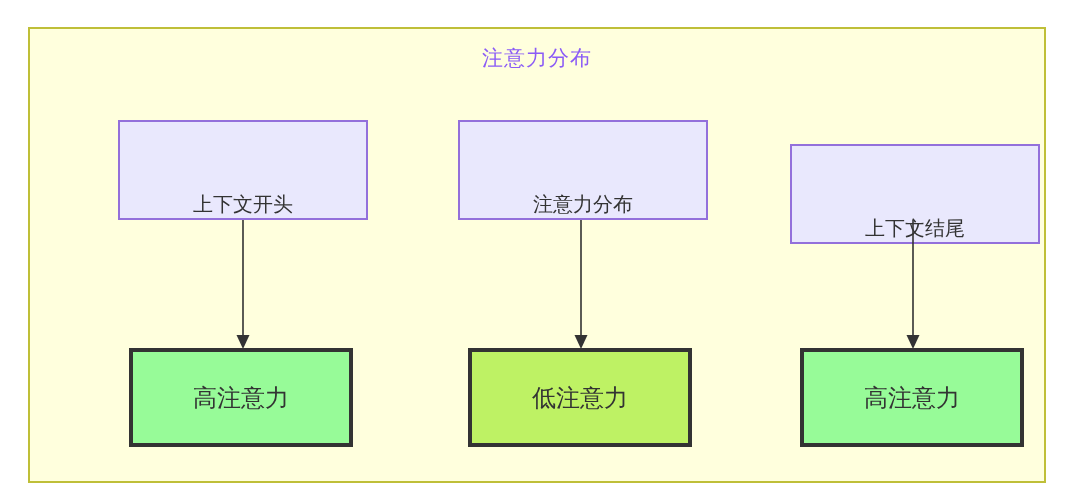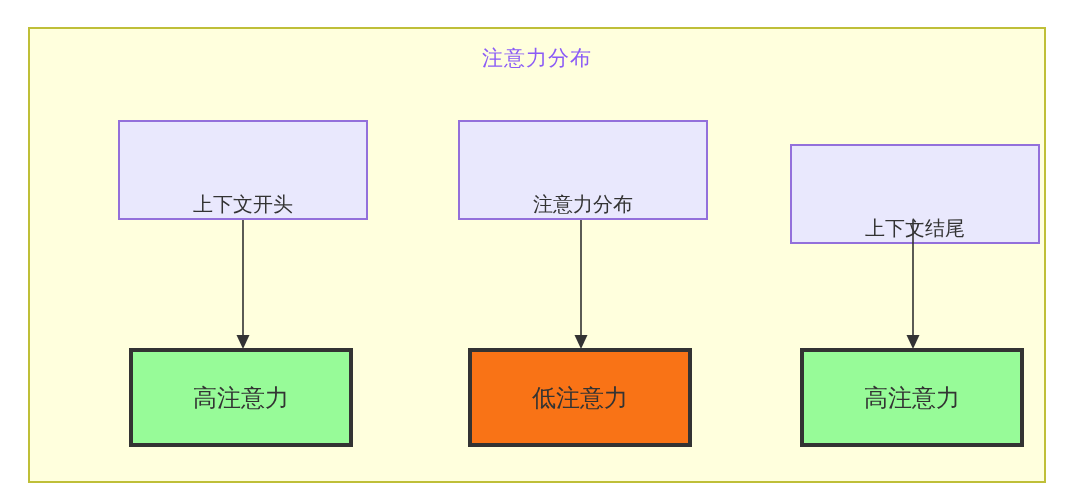--- a/index.html
+++ b/index.html
@@ -68,21 +68,21 @@
 
   .node-bottom {
     width: 224px;
     height: 99px;
     background: #97fb98;
     border: 4px solid #333333;
     font-size: 24px;
   }
 
   .node-bottom.low {
-    background: #f97316;
+    background: #bef264;
   }
 
   
   .col-a .node-top    { left: 88px;  top: 91px; }
   .col-b .node-top    { left: 428px; top: 91px; }
   .col-c .node-top    { left: 760px; top: 91px; margin-top: 24px; }
 
   .col-a .node-bottom { left: 99px;  top: 319px; }
   .col-b .node-bottom { left: 438px; top: 319px; }
   .col-c .node-bottom { left: 770px; top: 319px; }

